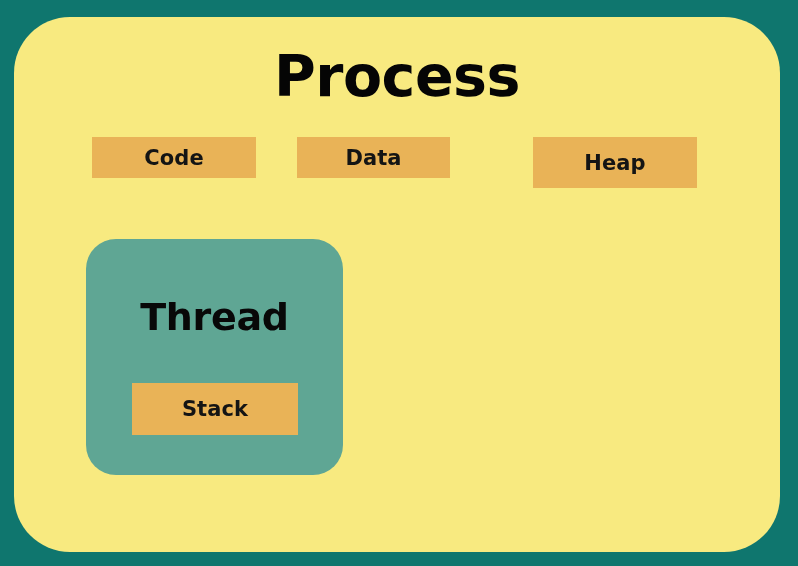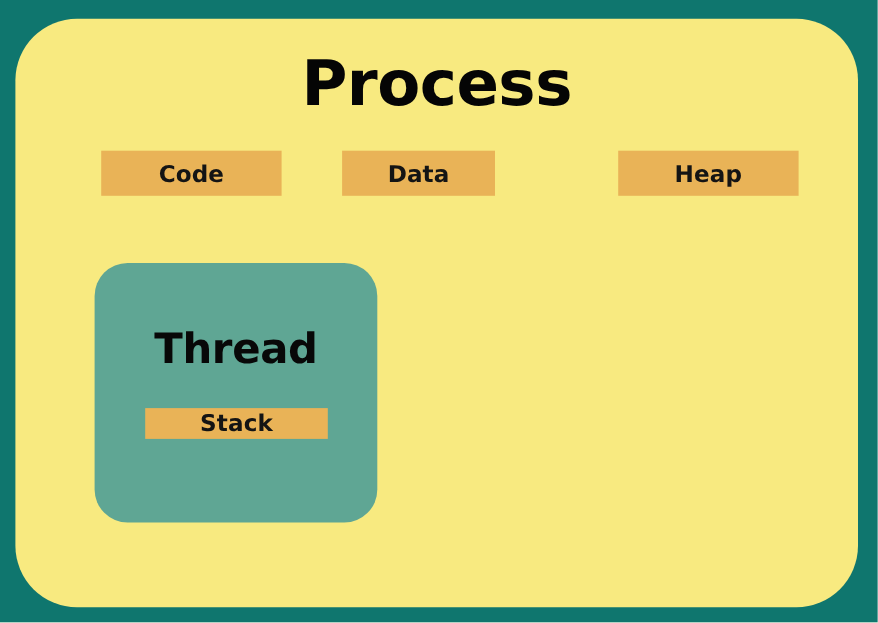--- a/index.html
+++ b/index.html
@@ -59,22 +59,22 @@
     display: flex;
     align-items: center;
     justify-content: center;
     box-sizing: border-box;
     font-family: "DejaVu Sans", "Liberation Sans", sans-serif;
     white-space: nowrap;
   }
 
   
   #segment-code { left: 78px;  top: 120px; width: 164px; height: 41px; }
-  #segment-data { left: 297px; top: 120px; width: 139px; height: 41px; }
-  #segment-heap { left: 548px; top: 120px; width: 164px; height: 41px; }
+  #segment-data { left: 283px; top: 120px; width: 153px; height: 41px; }
+  #segment-heap { left: 519px; top: 120px; width: 164px; height: 51px; }
 
   
   #thread-box {
     position: absolute;
     left: 72px;
     top: 222px;
     width: 257px;
     height: 236px;
     background: #5fa694;
     border-radius: 30px;
@@ -92,23 +92,23 @@
     font-weight: 700;
     color: #080808;
     letter-spacing: -0.3px;
     font-family: "DejaVu Sans", "Liberation Sans", sans-serif;
     white-space: nowrap;
   }
 
   
   #segment-stack {
     left: 46px;
-    top: 132px;
+    top: 144px;
     width: 166px;
-    height: 28px;
+    height: 52px;
   }
 </style>
 </head>
 <body>
 
 <div id="canvas">
 
   <div id="process-container">
 
     <div id="process-title">Process</div>

